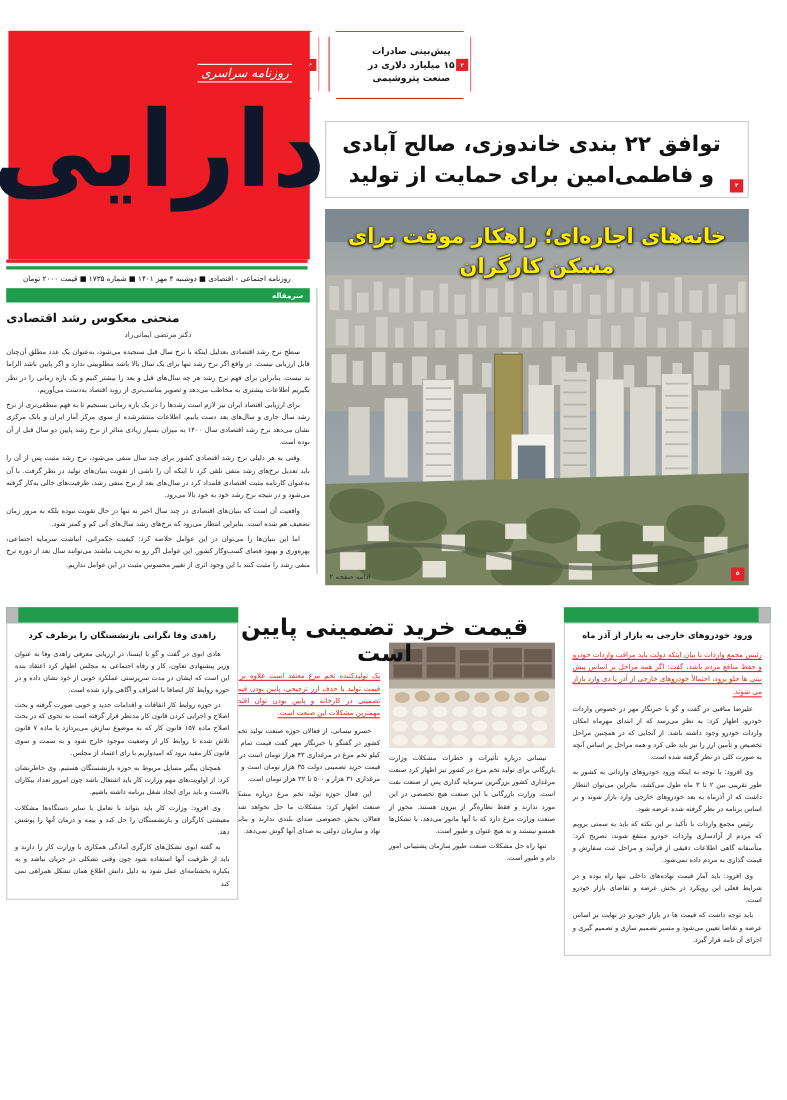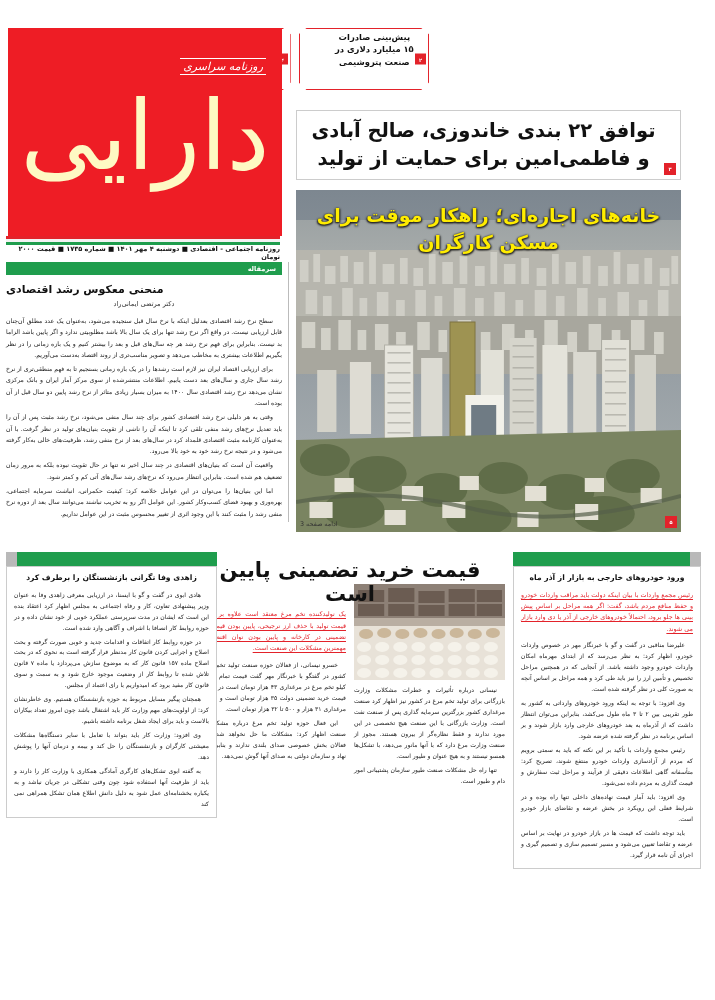--- a/index.html
+++ b/index.html
@@ -9,53 +9,53 @@
     font-family:"DejaVu Sans","Liberation Sans",sans-serif;
     color:#111;direction:rtl;
   }
   .page{position:relative;width:715px;height:1000px;background:#fff;}
 
   
   .banner-strip{position:absolute;top:28px;right:286px;left:22px;height:62px;display:flex;flex-direction:row-reverse;gap:8px;}
   .banner{
     position:relative;flex:1;border:1.4px solid #e3222a;background:#fff;
     clip-path:polygon(0 10%,6% 0,94% 0,100% 10%,100% 88%,94% 100%,6% 100%,0 88%);
-    display:flex;align-items:flex-start;justify-content:center;padding-left:28px;
+    display:flex;align-items:center;justify-content:center;padding-left:28px;
   }
   .banner-txt{
     font-size:8.4px;font-weight:bold;line-height:1.48;text-align:center;
     color:#111;padding:2px 13px 2px 6px;letter-spacing:-.2px;
   }
   .pgsq{
     position:absolute;right:2px;top:50%;transform:translateY(-50%);
     width:11px;height:11px;background:#e3222a;color:#fff;font-size:5px;
     display:flex;align-items:center;justify-content:center;font-weight:bold;
   }
 
   
   .masthead{position:absolute;top:28px;left:8px;width:274px;height:208px;background:#ee1d25;}
   .mast-name{
     position:absolute;right:8px;left:8px;top:14px;bottom:6px;
     display:flex;align-items:center;justify-content:center;
-    color:#fef9c3;font-size:96px;font-weight:normal;line-height:.86;
+    color:#0f172a;font-size:96px;font-weight:bold;line-height:.86;
     letter-spacing:-2px;font-family:"DejaVu Sans","Liberation Sans",sans-serif;
   }
   .mast-sub{
     position:absolute;top:30px;right:16px;color:#fff;font-size:11px;
     font-style:italic;border-bottom:1px solid #fff;border-top:1px solid #fff;
     padding:1px 3px;line-height:1.2;
   }
   .tricolor{position:absolute;left:6px;width:274px;height:3px;}
   .tri1{top:236px;background:#e3222a;}
   .tri2{top:239px;background:#f3f3f3;}
   .tri3{top:242px;background:#1f9d4d;}
   .dateline{
     position:absolute;left:6px;top:246px;width:274px;height:14px;
     display:flex;align-items:center;justify-content:center;
-    font-size:6.6px;font-weight:bold;color:#111;
+    font-size:6.6px;font-weight:normal;color:#111;
   }
 
   
   .lead-head{
     position:absolute;top:110px;right:34px;left:296px;height:68px;
     border:1px solid #ccc;background:#fff;
     display:flex;align-items:center;justify-content:center;
   }
   .lead-head-txt{
     font-size:19.5px;font-weight:bold;line-height:1.42;text-align:center;
@@ -319,21 +319,21 @@
           <rect x="92" y="320" width="22" height="15"></rect>
         <rect x="152" y="312" width="24" height="16"></rect>
           <rect x="230" y="322" width="22" height="15"></rect>
         <rect x="290" y="314" width="24" height="16"></rect>
       </g>
       <path d="M0 312 Q 90 296 180 318 T 400 306" stroke="#55604a" stroke-width="4" fill="none" opacity=".7"></path>
     </svg>
     <div class="photo-head">خانه‌های اجاره‌ای؛ راهکار موقت برای مسکن کارگران</div>
     <div class="pgsq">۵</div>
   </div>
-  <div class="contnote">ادامه صفحه 3</div>
+  <div class="contnote">ادامه صفحه ۲</div>
 
   <div class="edit-col">
     <div class="edit-bar">
       <span>سرمقاله</span>
     </div>
     <div class="edit-title">منحنی معکوس رشد اقتصادی</div>
     <div class="edit-author">دکتر مرتضی ایمانی‌راد</div>
     <div class="edit-body">
       <p>سطح نرخ رشد اقتصادی بعدلیل اینکه با نرخ سال قبل سنجیده می‌شود، به‌عنوان یک عدد مطلق آن‌چنان قابل ارزیابی نیست. در واقع اگر نرخ رشد تنها برای یک سال بالا باشد مطلوبیتی ندارد و اگر پایین باشد الزاما بد نیست. بنابراین برای فهم نرخ رشد هر چه سال‌های قبل و بعد را بیشتر کنیم و یک بازه زمانی را در نظر بگیریم اطلاعات بیشتری به مخاطب می‌دهد و تصویر مناسب‌تری از روند اقتصاد به‌دست می‌آوریم.</p>
       <p>برای ارزیابی اقتصاد ایران نیز لازم است رشدها را در یک بازه زمانی بسنجیم تا به فهم منطقی‌تری از نرخ رشد سال جاری و سال‌های بعد دست یابیم. اطلاعات منتشرشده از سوی مرکز آمار ایران و بانک مرکزی نشان می‌دهد نرخ رشد اقتصادی سال ۱۴۰۰ به میزان بسیار زیادی متاثر از نرخ رشد پایین دو سال قبل از آن بوده است.</p>

